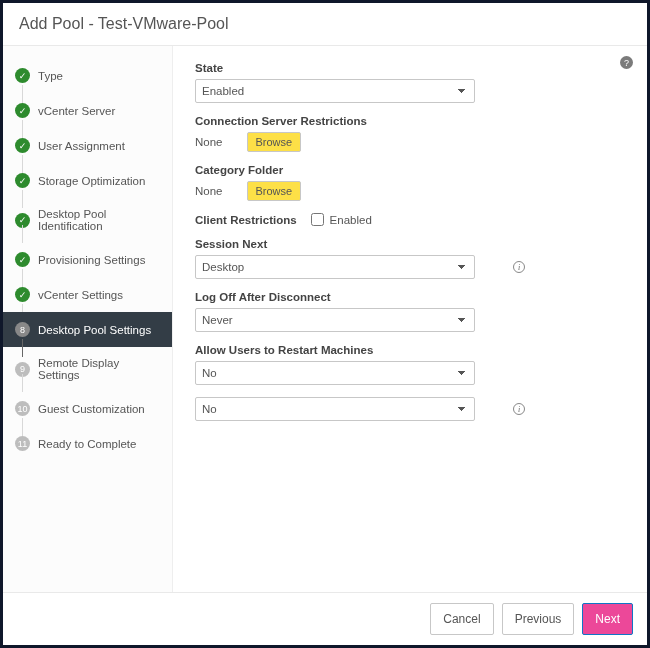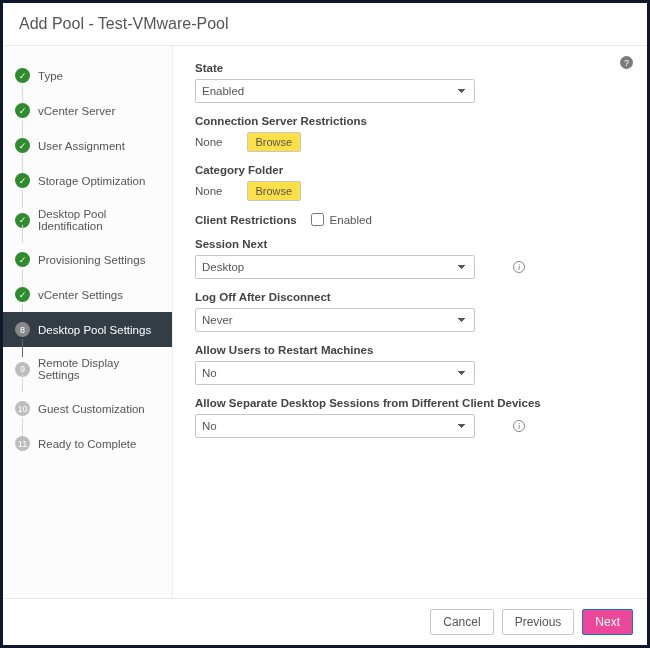--- a/index.html
+++ b/index.html
@@ -169,21 +169,21 @@
     cursor: pointer;
   }
   .footer {
     border-top: 1px solid #e9e9e9;
     padding: 10px 14px;
     display: flex;
     justify-content: flex-end;
     gap: 8px;
   }
   .btn {
-    height: 26px;
+    height: 32px;
     padding: 0 12px;
     border: 1px solid #c7c7c7;
     background: #fff;
     color: #555;
     font-size: 12px;
     border-radius: 2px;
     cursor: pointer;
   }
   .btn.primary {
     background: #ec4899;
@@ -339,21 +339,20 @@
       </div>
 
       <div class="field">
         <div class="field-label">Allow Users to Restart Machines</div>
         <select class="select">
           <option>No</option>
         </select>
       </div>
 
       <div class="field">
-        <div class="field-label">Allow Separate Desktop Sessions from Different Client Devices</div>
         <div class="inline-row">
           <select class="select">
             <option>No</option>
           </select>
           <span class="info-icon">i</span>
         </div>
       </div>
     </div>
   </div>
 

